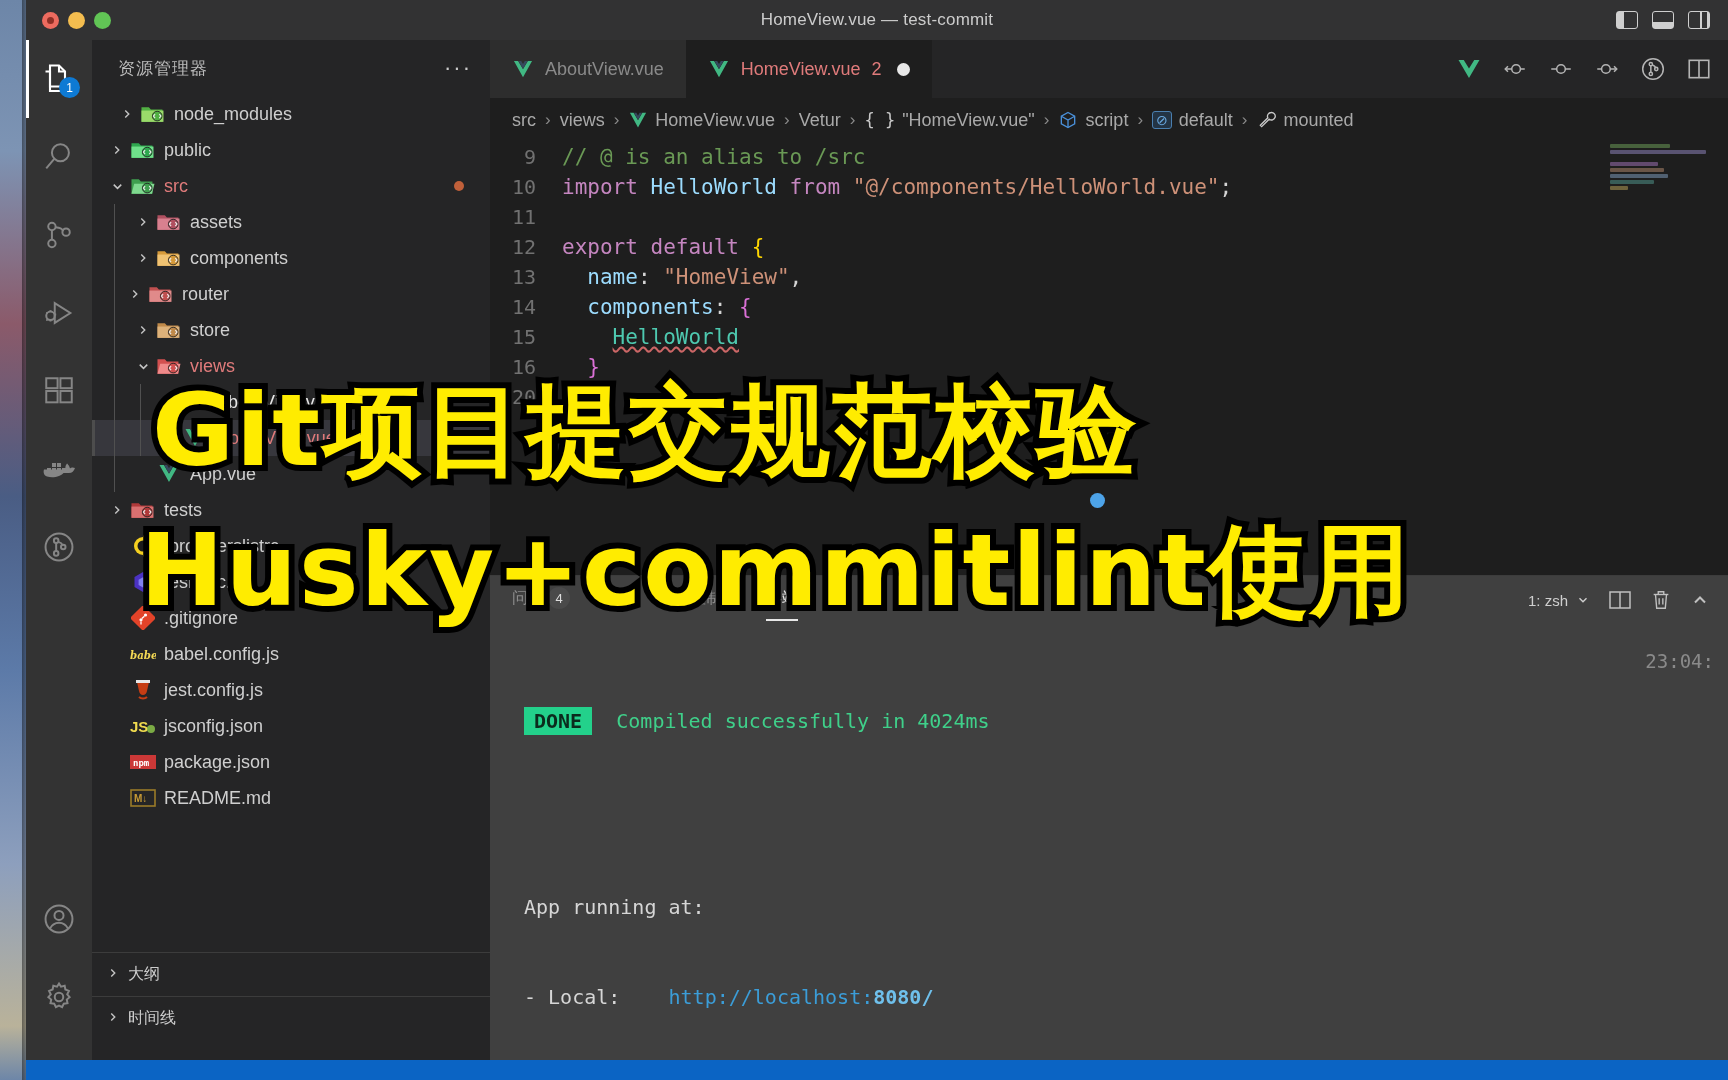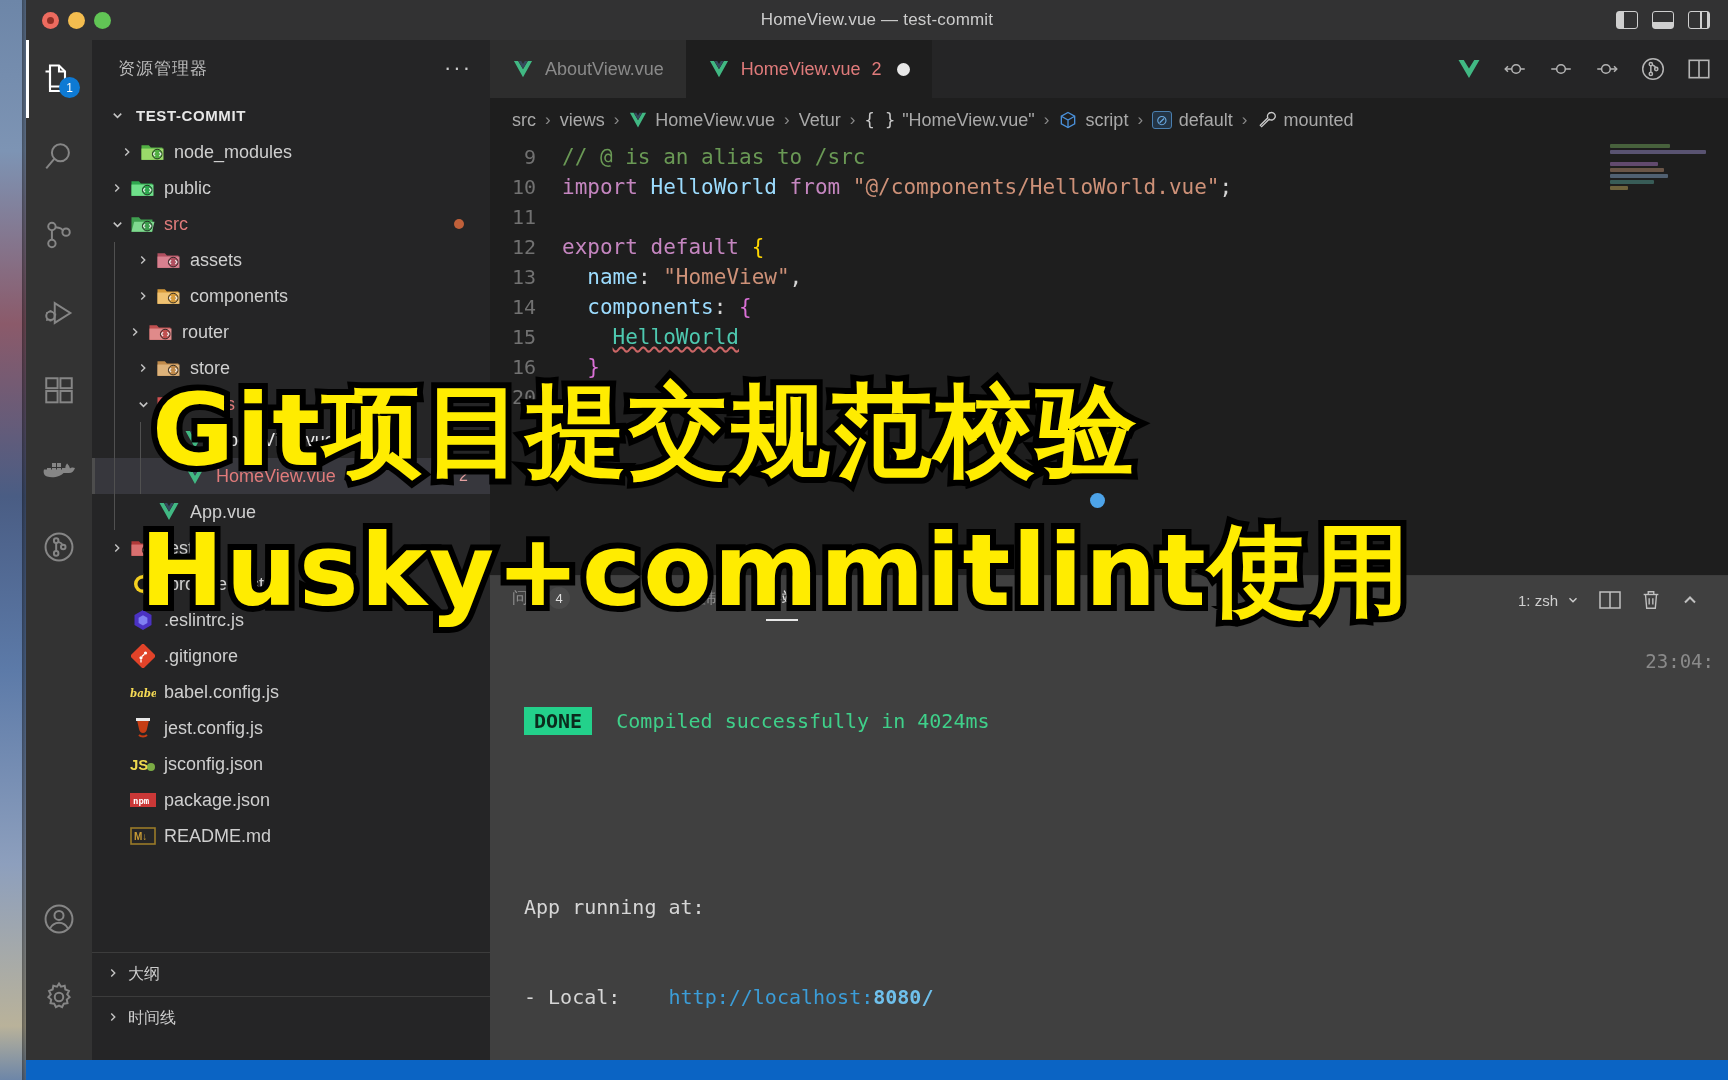--- a/index.html
+++ b/index.html
@@ -186,21 +186,21 @@
   .ptab.active { color: #e7e7e7; }
   .ptab.active::after {
     content: ""; position: absolute; left: 0; right: 0; bottom: -8px; height: 2px; background: #e7e7e7;
   }
   .ptab .pcount {
     display: inline-flex; align-items: center; justify-content: center;
     min-width: 22px; height: 22px; border-radius: 11px; background: #4a4a4a;
     color: #ddd; font-size: 13px; margin-left: 4px;
   }
   .panel-actions {
-    margin-left: auto; display: flex; align-items: center; gap: 18px; padding-right: 28px; color: #c0c0c0;
+    margin-left: auto; display: flex; align-items: center; gap: 18px; padding-right: 18px; color: #c0c0c0;
   }
   .term-select {
     display: flex; align-items: center; gap: 8px; font-size: 15px; color: #cfcfcf;
   }
   .terminal {
     padding: 22px 0 0 34px;
     font-family: "DejaVu Sans Mono", monospace; font-size: 20px; line-height: 30px;
     color: #d6d6d6; white-space: pre;
   }
   .done-badge {
@@ -335,28 +335,20 @@
         <circle cx="12" cy="12" r="3"></circle>
         <path d="M12 2.5l1.4 2.2 2.6-.6.5 2.6 2.5 1-1.2 2.4 1.7 2-2 1.7.5 2.6-2.6.3-1.2 2.4L12 18l-2.2 1.1-1.2-2.4-2.6-.3.5-2.6-2-1.7 1.7-2L5 7.7l2.5-1 .5-2.6 2.6.6z"></path>
       </svg>
     </div>
   </div>
 
   <div class="sidebar">
     <div class="sb-header">
       <span>资源管理器</span>
       <span class="dots">···</span>
-    </div>
-    <div class="sb-root">
-      <span class="chev">
-        <svg width="15" height="15" viewBox="0 0 16 16" fill="none" stroke="#c5c5c5" stroke-width="1.6">
-            <path d="M4 6l4 4 4-4"></path>
-          </svg>
-      </span>
-      <span>TEST-COMMIT</span>
     </div>
     <div class="tree" id="tree">
         <div class="row" style="padding-left: 24px;">
           <span class="chev">
             <svg width="14" height="14" viewBox="0 0 16 16" fill="none" stroke="#c5c5c5" stroke-width="1.6">
               <path d="M6 4l4 4-4 4"></path>
             </svg>
           </span>
           <span class="ficon">
             <svg width="26" height="22" viewBox="0 0 24 21">

